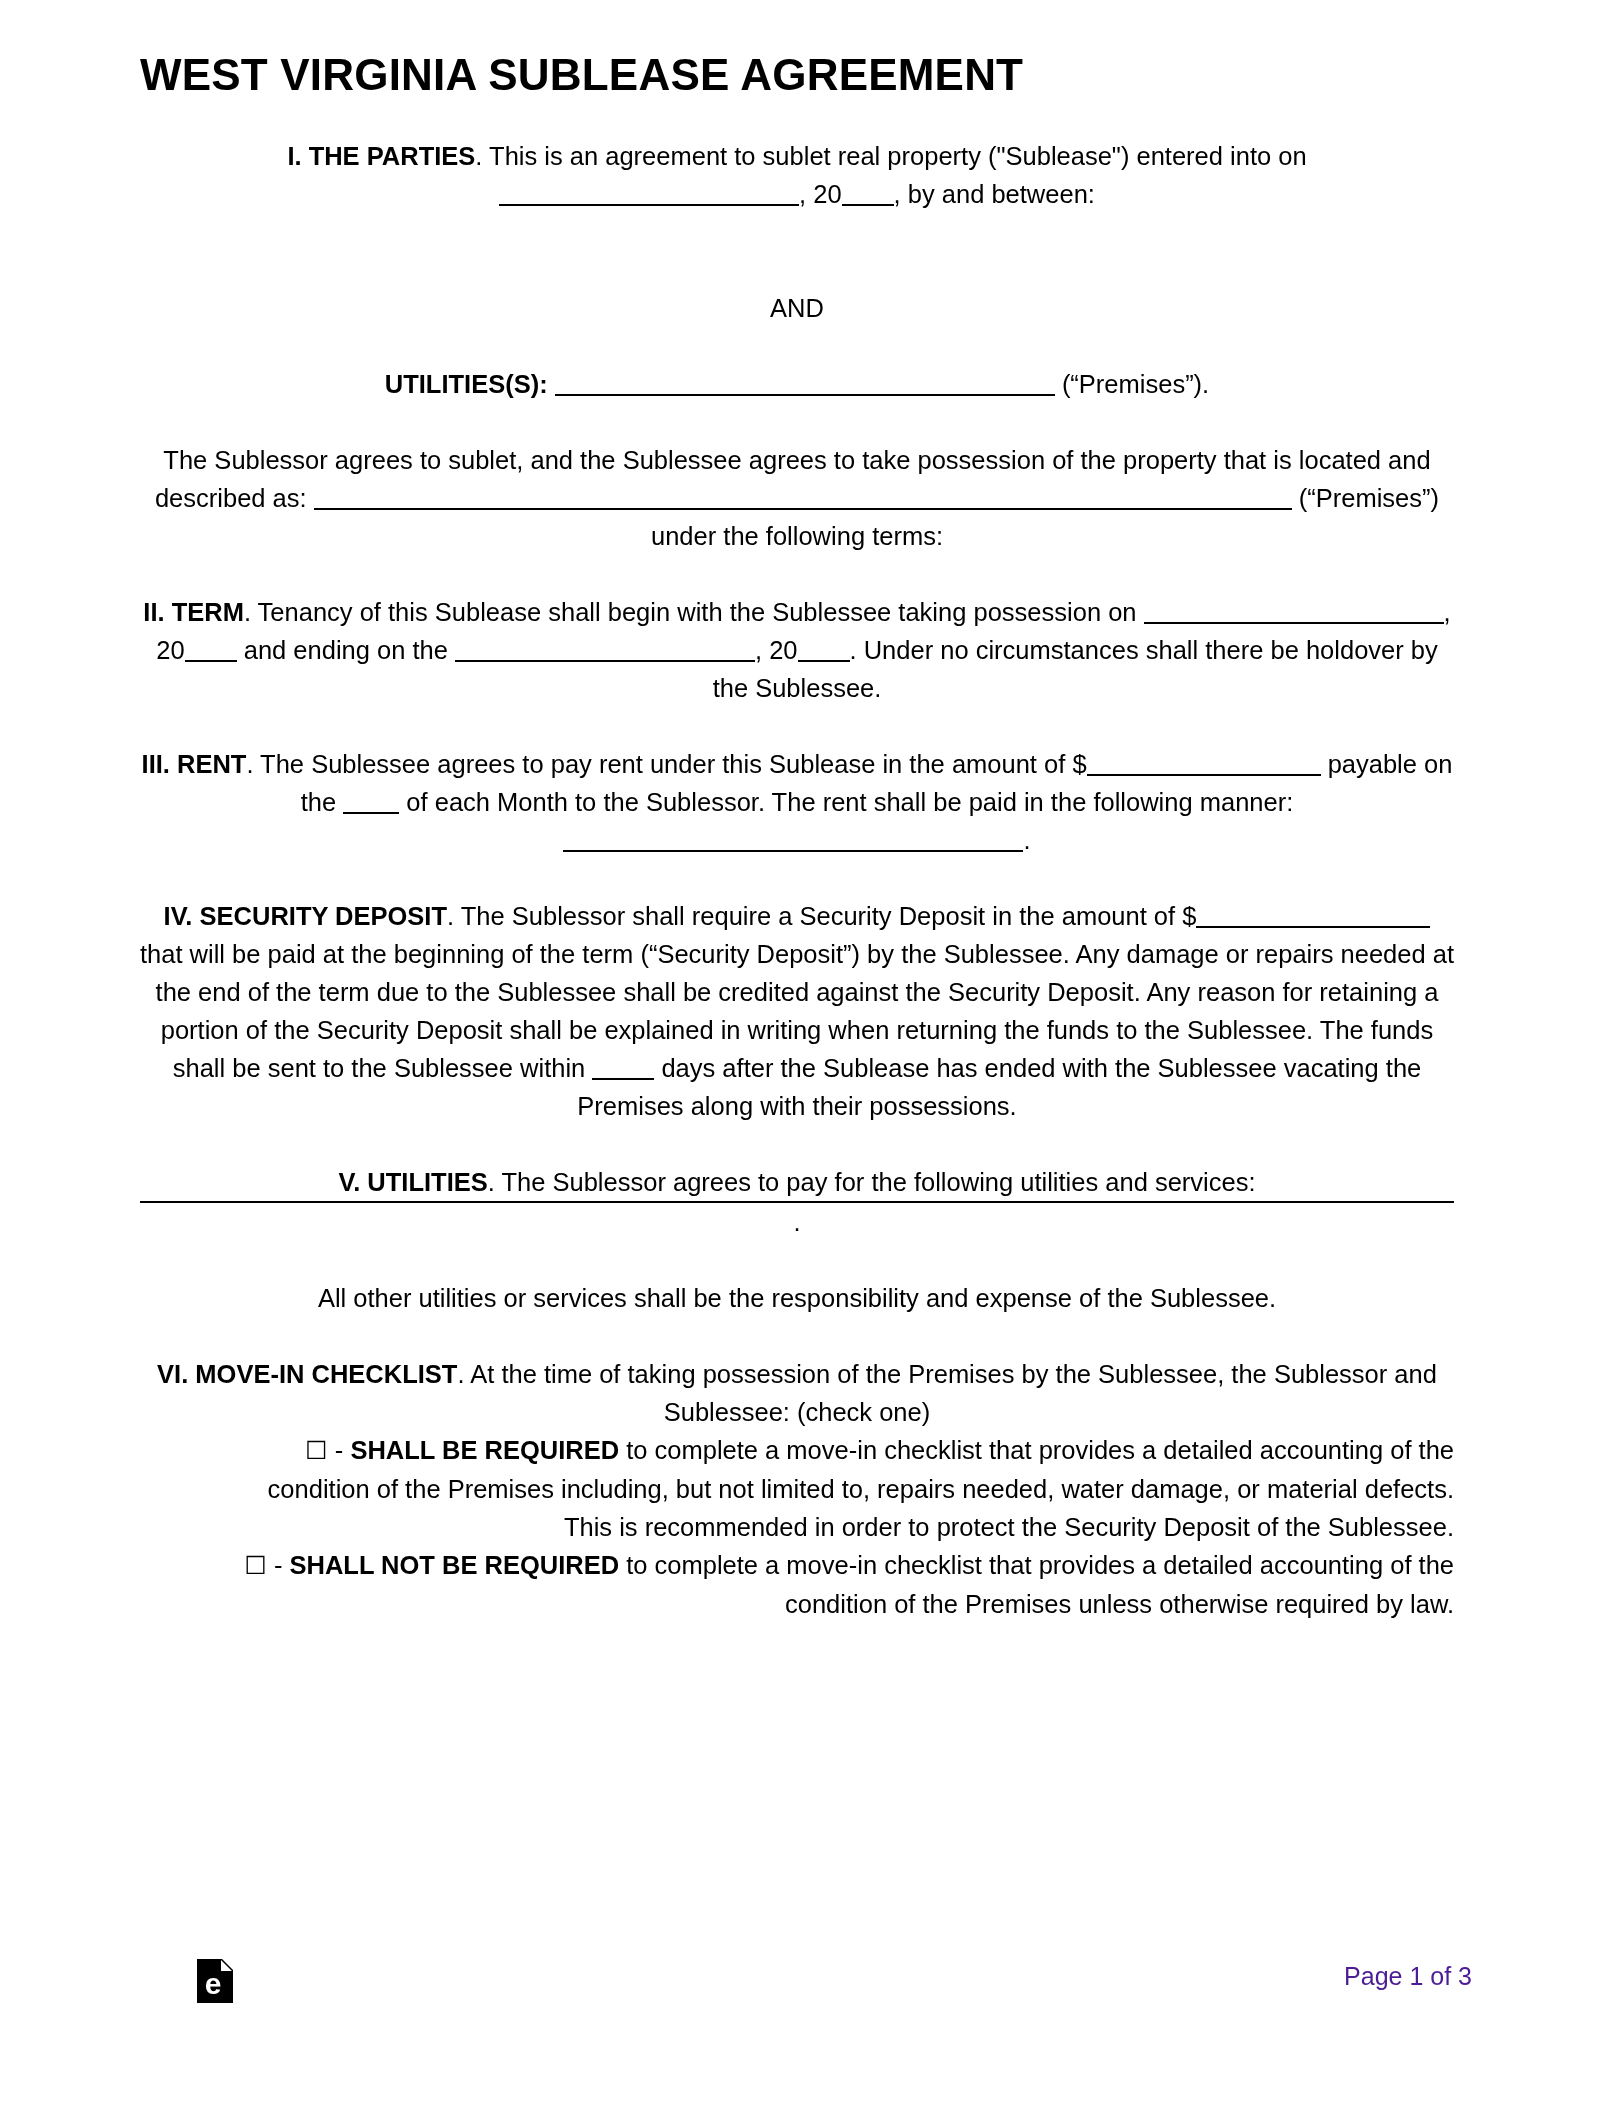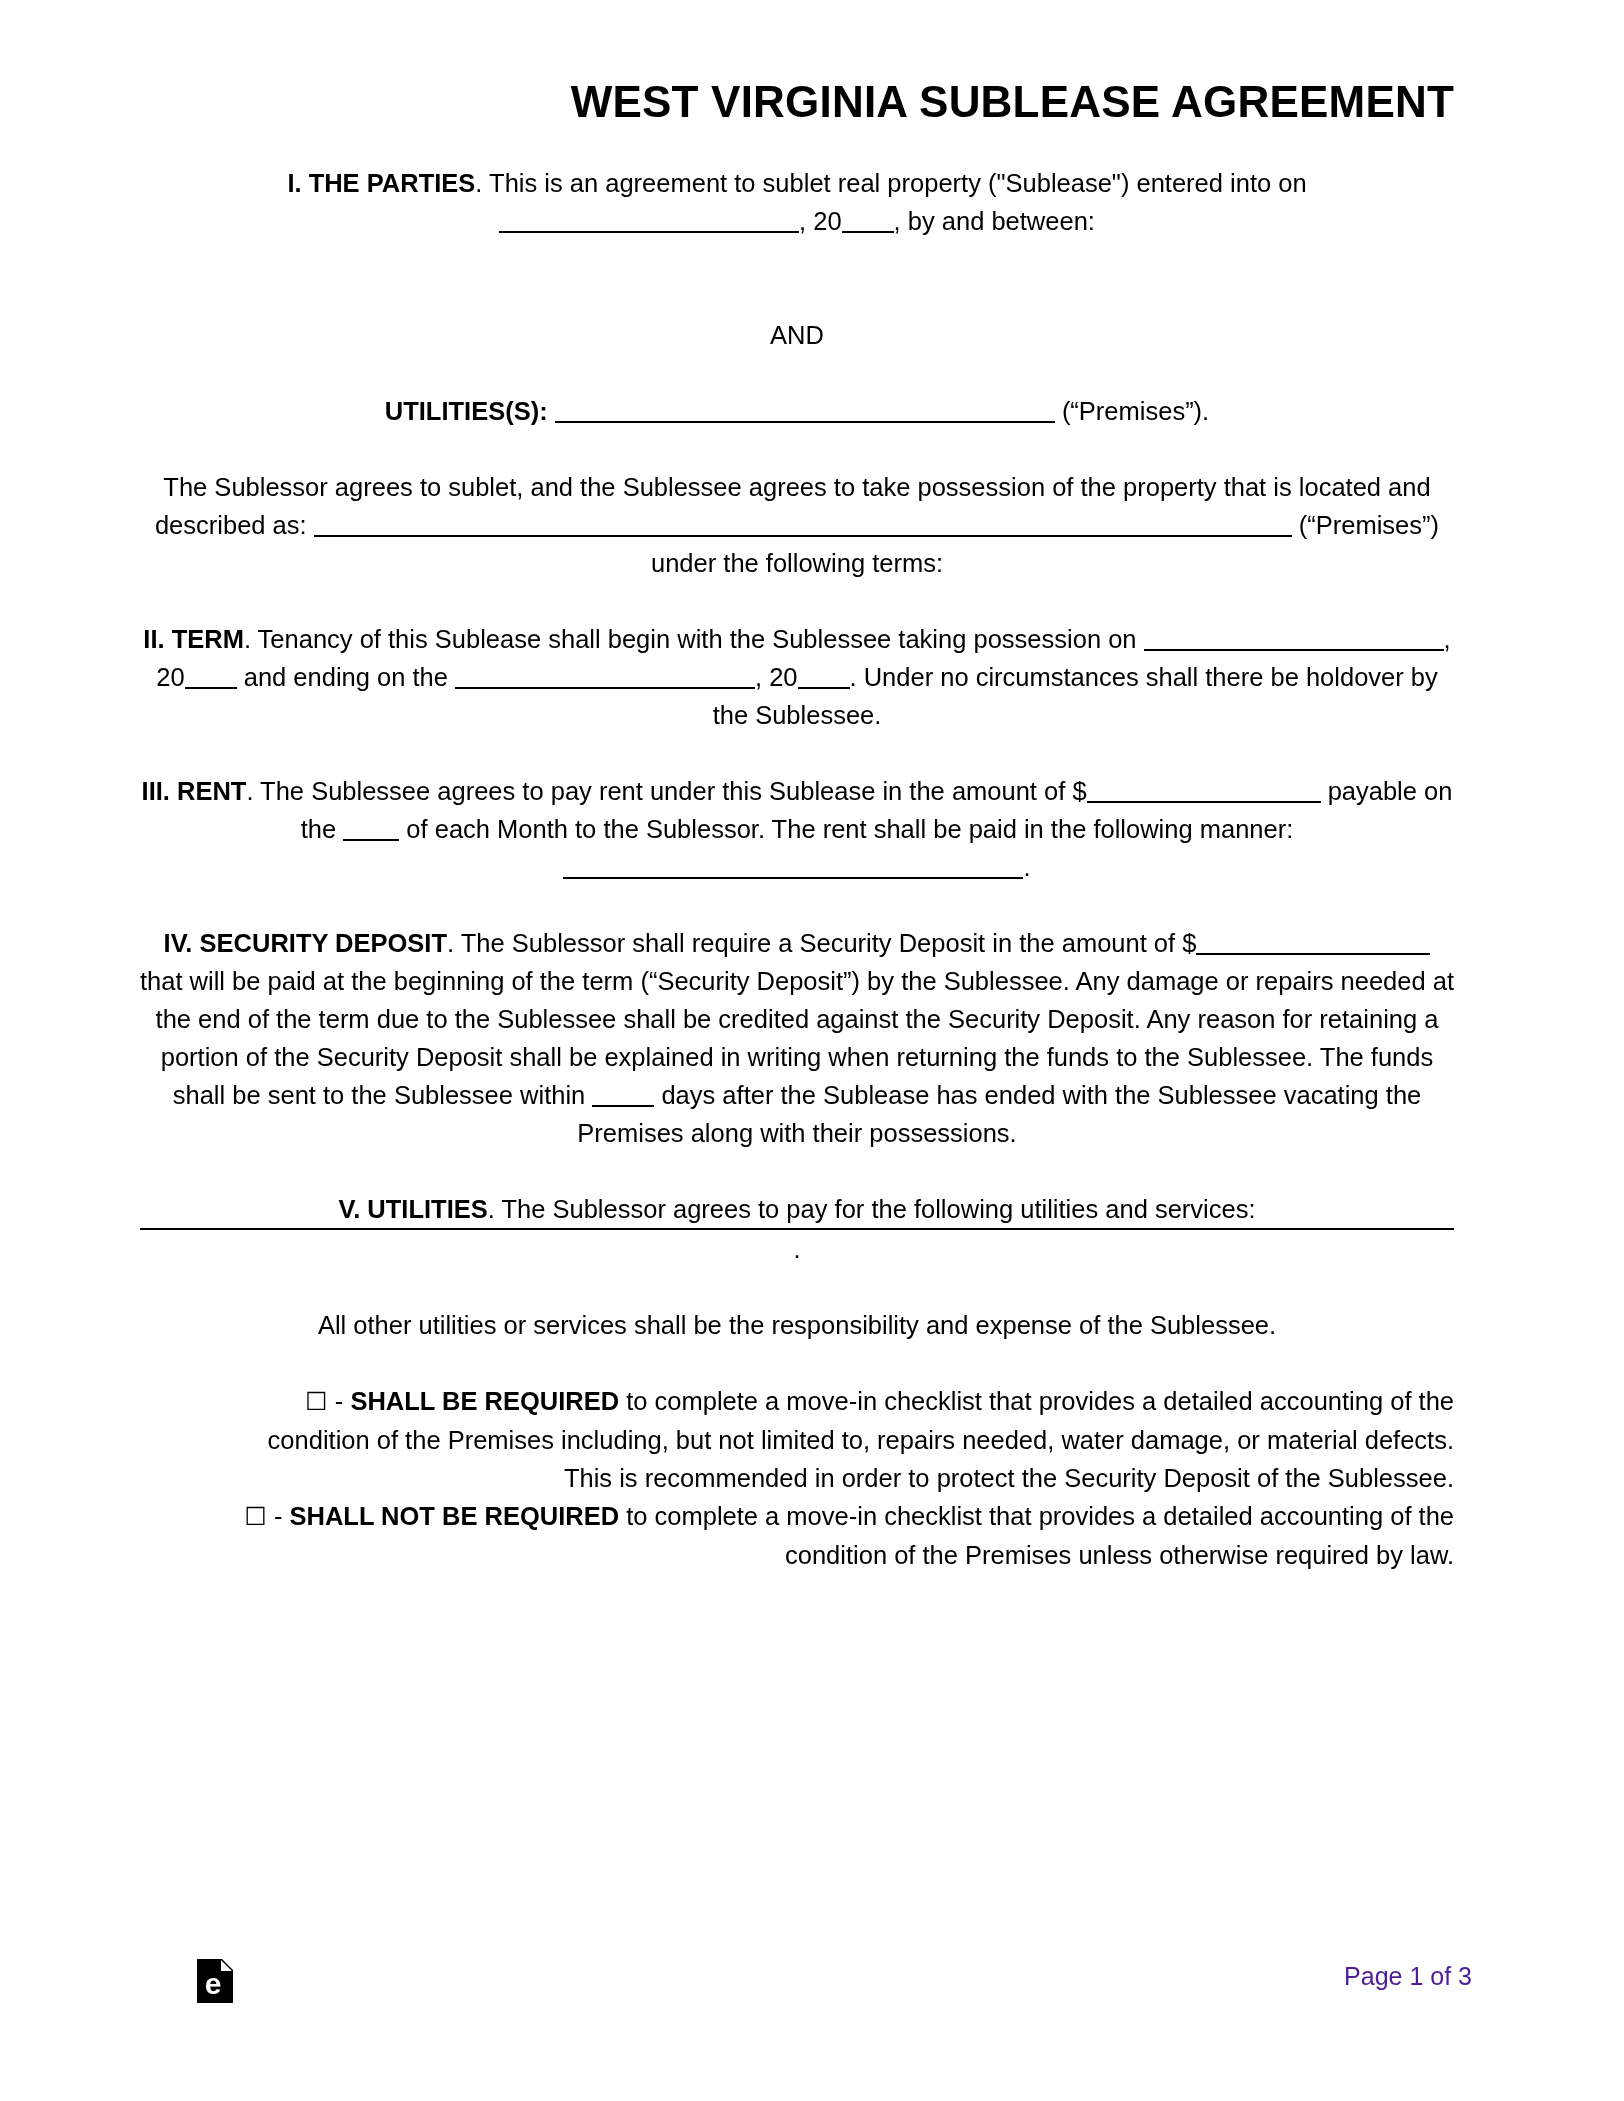--- a/index.html
+++ b/index.html
@@ -20,26 +20,26 @@
     padding: 0;
     overflow: hidden;
   }
   .content {
     position: absolute;
     left: 140px;
     top: 0;
     width: 1314px;
   }
   .doc-title {
-    text-align: right;
+    text-align: left;
     font-size: 44px;
     font-weight: bold;
     letter-spacing: 0.2px;
     margin: 0;
-    padding-top: 78px;
+    padding-top: 51px;
     line-height: 1.1;
   }
   .para {
     font-size: 25.5px;
     line-height: 38px;
     margin: 0;
     text-align: center;
   }
   .sec-num { font-weight: bold; }
   .blank-line {
@@ -141,20 +141,21 @@
     <div class="gap-md"></div>
 
     <p class="para"><span class="sec-num">V. UTILITIES</span><span>. The Sublessor agrees to pay for the following utilities and services: </span><span class="blank-line bl-util"></span><span>.</span></p>
 
     <div class="gap-md"></div>
 
     <p class="para">All other utilities or services shall be the responsibility and expense of the Sublessee.</p>
 
     <div class="gap-md"></div>
 
+    <p class="para"><span class="sec-num">VI. MOVE-IN CHECKLIST</span><span>. At the time of taking possession of the Premises by the Sublessee, the Sublessor and Sublessee: (check one)</span></p>
 
     <p class="checkline"><span class="cbox">☐</span><span> - </span><b>SHALL BE REQUIRED</b><span> to complete a move-in checklist that provides a detailed accounting of the condition of the Premises including, but not limited to, repairs needed, water damage, or material defects. This is recommended in order to protect the Security Deposit of the Sublessee.</span></p>
 
     <p class="checkline"><span class="cbox">☐</span><span> - </span><b>SHALL NOT BE REQUIRED</b><span> to complete a move-in checklist that provides a detailed accounting of the condition of the Premises unless otherwise required by law.</span></p>
 
   </div>
 
   <div class="footer">
     <div class="logo">
       <svg width="36" height="44" viewBox="0 0 36 44">

